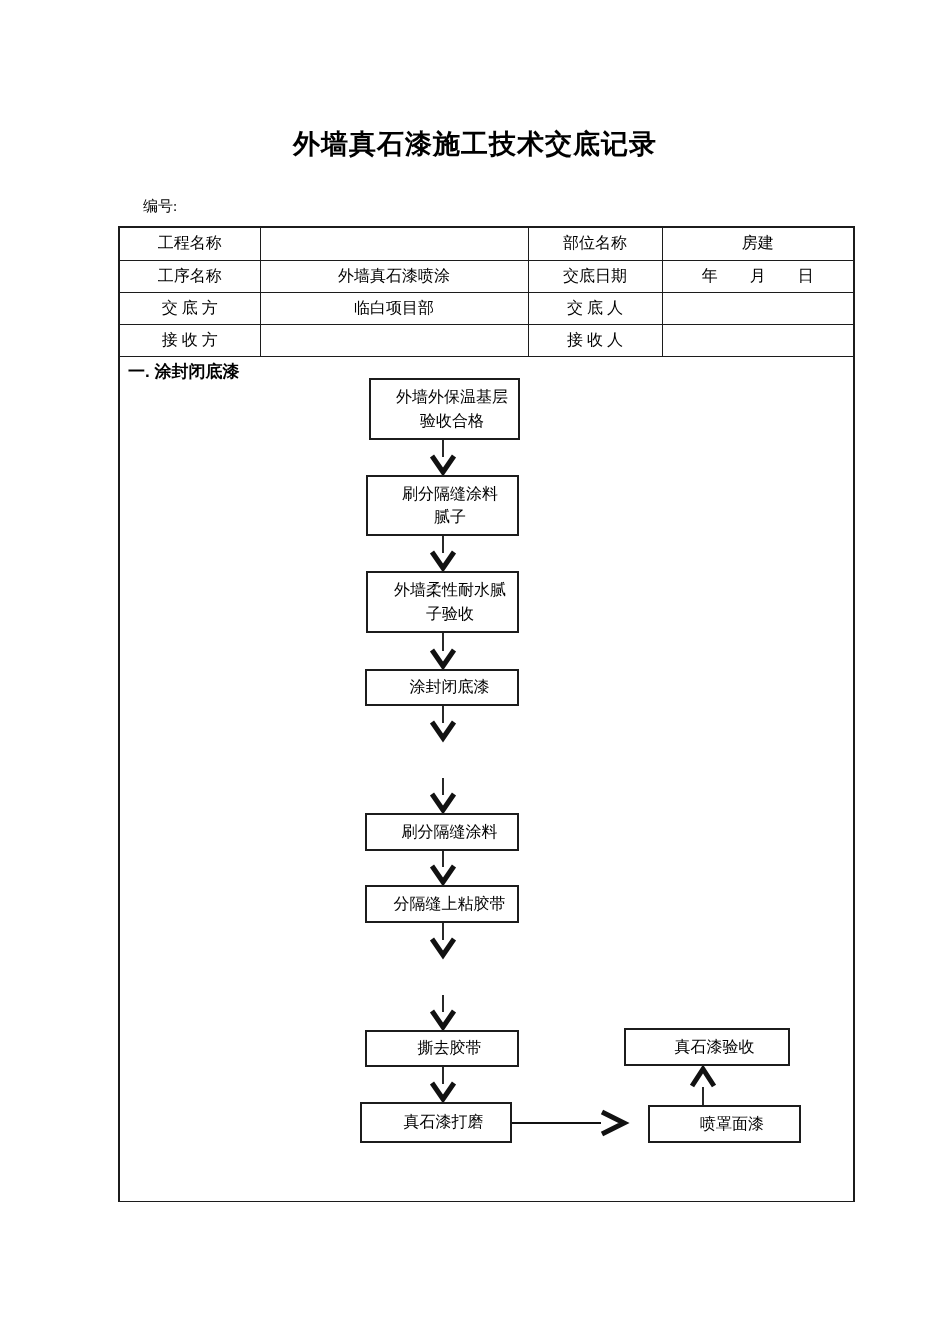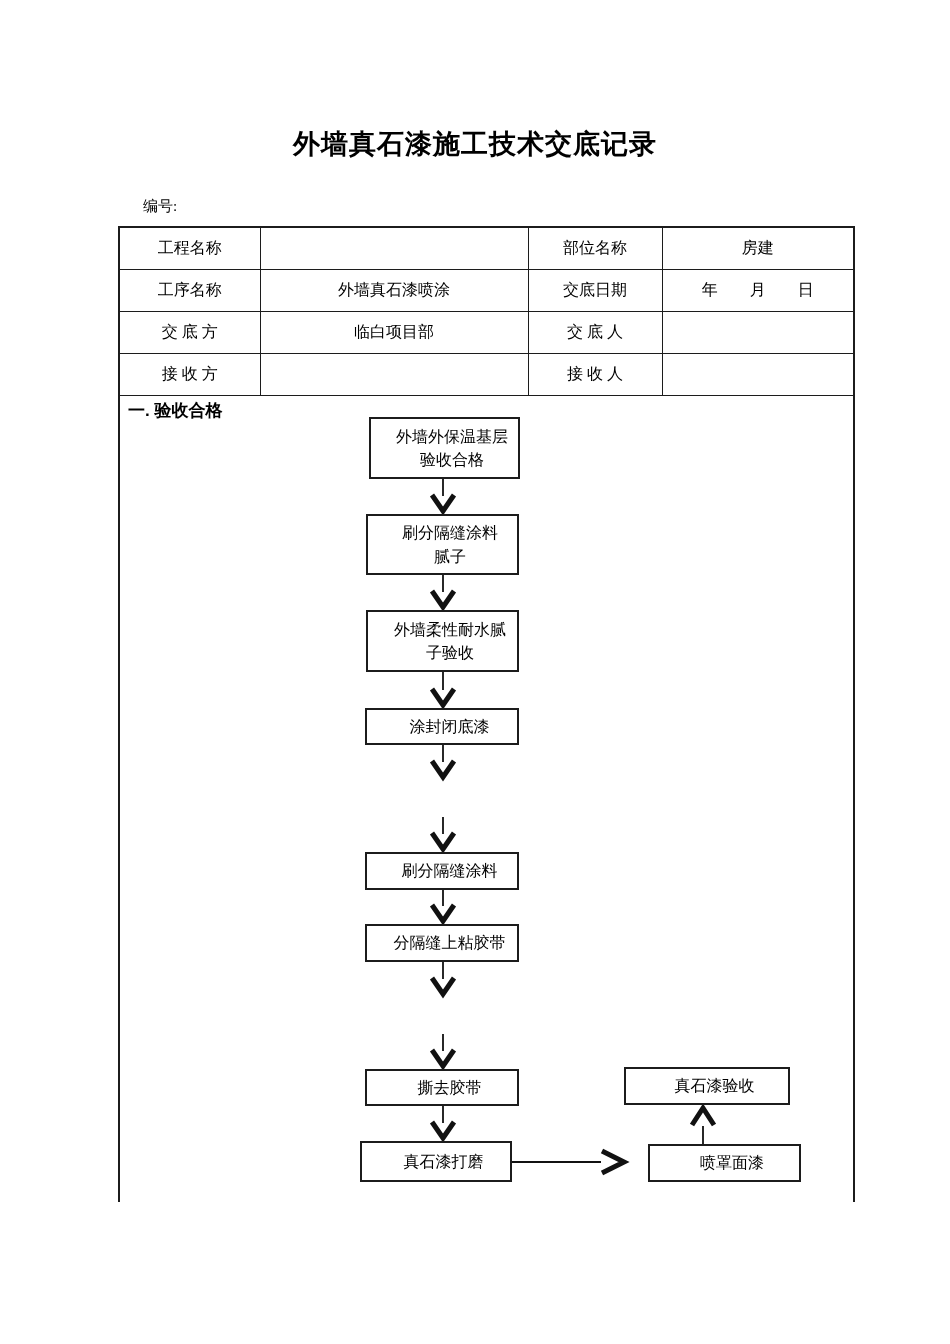--- a/index.html
+++ b/index.html
@@ -19,21 +19,21 @@
   .doc-table{
     position:absolute;left:118px;top:226px;width:737px;height:976px;
     border:2px solid #1c1c1c;box-sizing:border-box;background:#fff;
   }
   table.info-table{
     border-collapse:collapse;table-layout:fixed;width:100%;
   }
   table.info-table td{
     border:1.5px solid #1c1c1c;height:32px;box-sizing:border-box;
     font-size:16px;text-align:center;vertical-align:middle;
-    white-space:pre-wrap;padding:10px 2px;overflow:hidden;
+    white-space:pre-wrap;padding:0 2px;overflow:hidden;
   }
   table.info-table tr td:first-child{border-left:none;}
   table.info-table tr td:last-child{border-right:none;}
   table.info-table tr:first-child td{border-top:none;}
   .col-label1{width:140px;}
   .col-value1{width:268px;}
   .col-label2{width:134px;}
   .col-value2{width:191px;}
   .flow-area{
     position:relative;width:733px;height:844px;background:#fff;
@@ -95,21 +95,21 @@
     <tr>
       <td>接 收 方</td>
       <td></td>
       <td>接 收 人</td>
       <td></td>
     </tr>
   </tbody>
     </table>
 
   <div class="flow-area">
-    <div class="section-heading">一. 验收合格</div>
+    <div class="section-heading">一. 涂封闭底漆</div>
 
     <svg class="connectors" viewBox="0 0 733 844" xmlns="http://www.w3.org/2000/svg">
       <g>
         <line x1="323" y1="83" x2="323" y2="100"></line>
         <polyline points="312,99 323,115 334,99"></polyline>
       </g>
       <g>
         <line x1="323" y1="179" x2="323" y2="196"></line>
         <polyline points="312,195 323,211 334,195"></polyline>
       </g>

